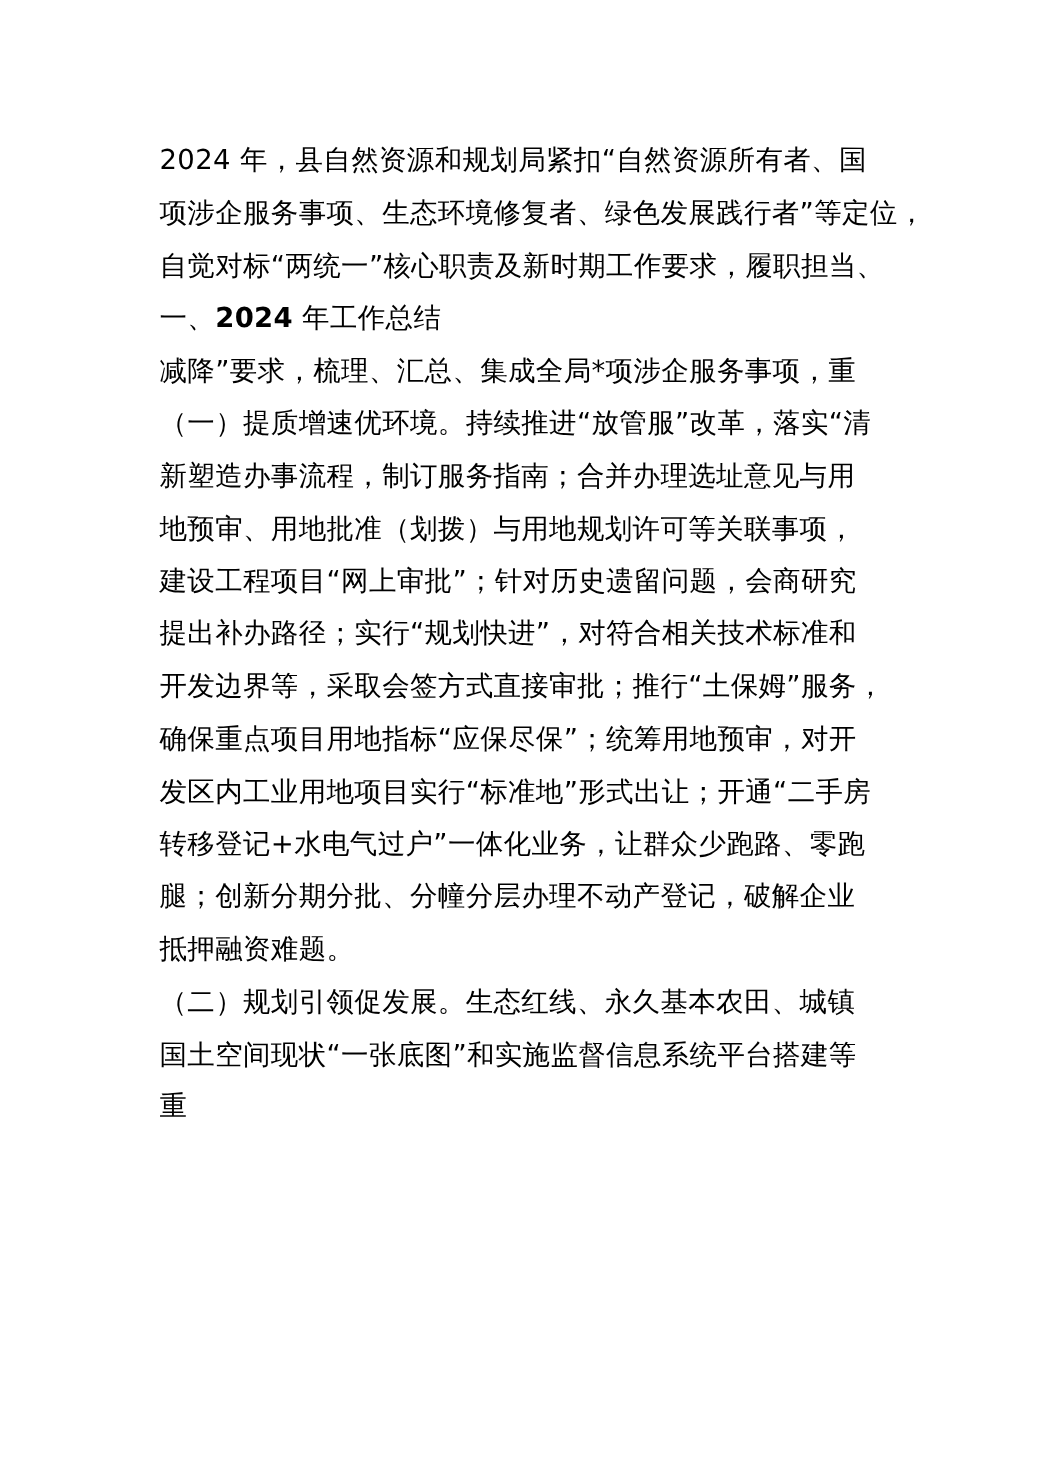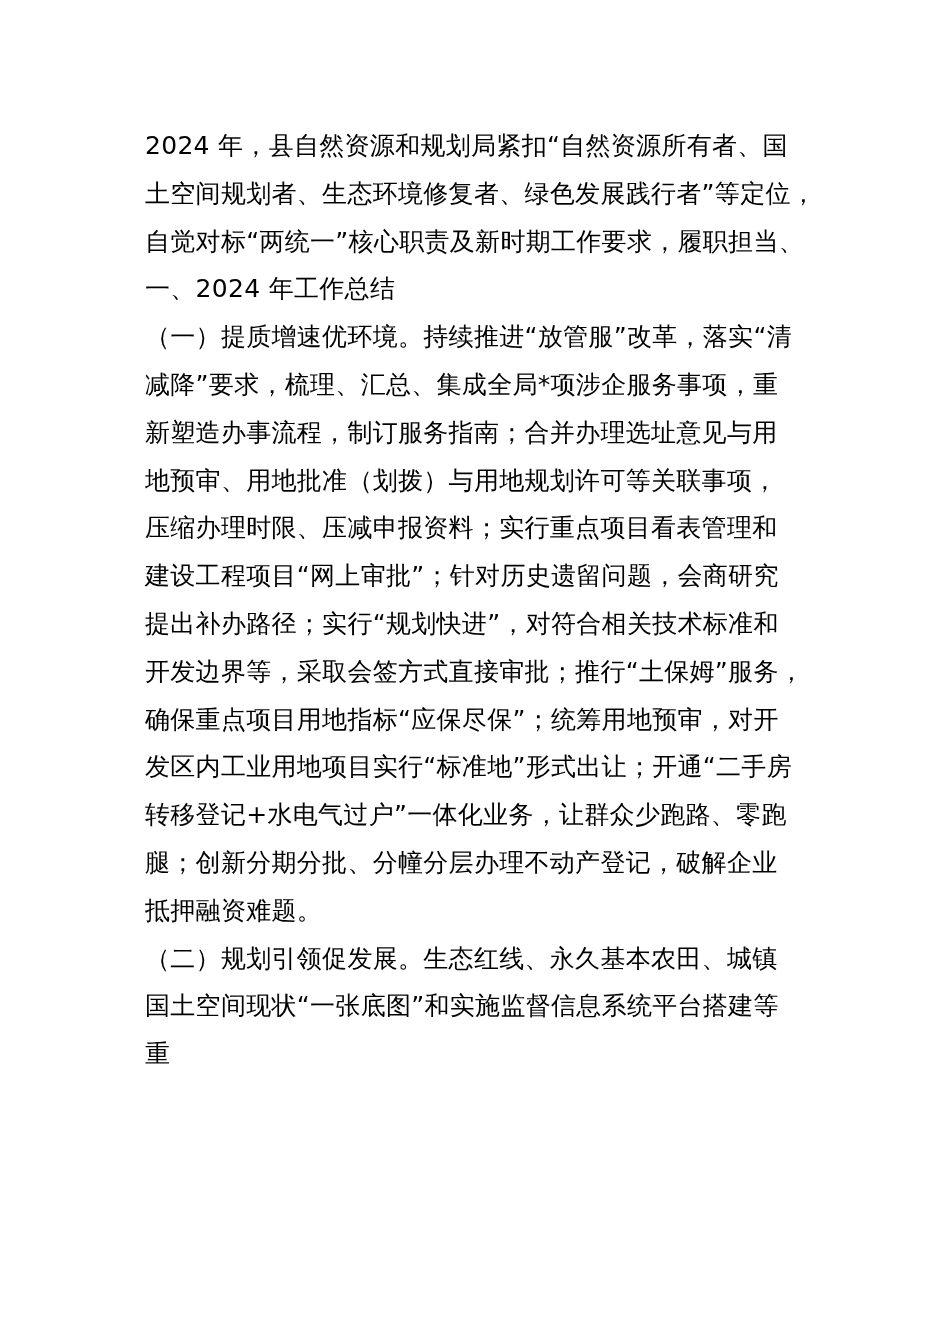--- a/index.html
+++ b/index.html
@@ -27,44 +27,43 @@
       margin: 0;
       letter-spacing: 0.3px;
       word-break: break-all;
     }
     .line {
       display: block;
       white-space: nowrap;
       height: 47.8px;
     }
     .bold {
-      font-weight: normal;
+      font-weight: bold;
     }
   </style>
 </head>
 <body>
 
 <div class="page">
 
   <div class="para">
     <span class="line">2024 年，县自然资源和规划局紧扣“自然资源所有者、国</span>
-    <span class="line">土空间规划者、生态环境修复者、绿色发展践行者”等定位，</span>
+    <span class="line">项涉企服务事项、生态环境修复者、绿色发展践行者”等定位，</span>
     <span class="line">自觉对标“两统一”核心职责及新时期工作要求，履职担当、</span>
   </div>
 
   <div class="para">
     <span class="line"><span>一、</span><span class="bold">2024</span><span> 年工作总结</span></span>
   </div>
 
   <div class="para">
+    <span class="line">减降”要求，梳理、汇总、集成全局*项涉企服务事项，重</span>
     <span class="line">（一）提质增速优环境。持续推进“放管服”改革，落实“清</span>
-    <span class="line">减降”要求，梳理、汇总、集成全局*项涉企服务事项，重</span>
     <span class="line">新塑造办事流程，制订服务指南；合并办理选址意见与用</span>
     <span class="line">地预审、用地批准（划拨）与用地规划许可等关联事项，</span>
-    <span class="line">压缩办理时限、压减申报资料；实行重点项目看表管理和</span>
     <span class="line">建设工程项目“网上审批”；针对历史遗留问题，会商研究</span>
     <span class="line">提出补办路径；实行“规划快进”，对符合相关技术标准和</span>
     <span class="line">开发边界等，采取会签方式直接审批；推行“土保姆”服务，</span>
     <span class="line">确保重点项目用地指标“应保尽保”；统筹用地预审，对开</span>
     <span class="line">发区内工业用地项目实行“标准地”形式出让；开通“二手房</span>
     <span class="line">转移登记+水电气过户”一体化业务，让群众少跑路、零跑</span>
     <span class="line">腿；创新分期分批、分幢分层办理不动产登记，破解企业</span>
     <span class="line">抵押融资难题。</span>
   </div>
 

